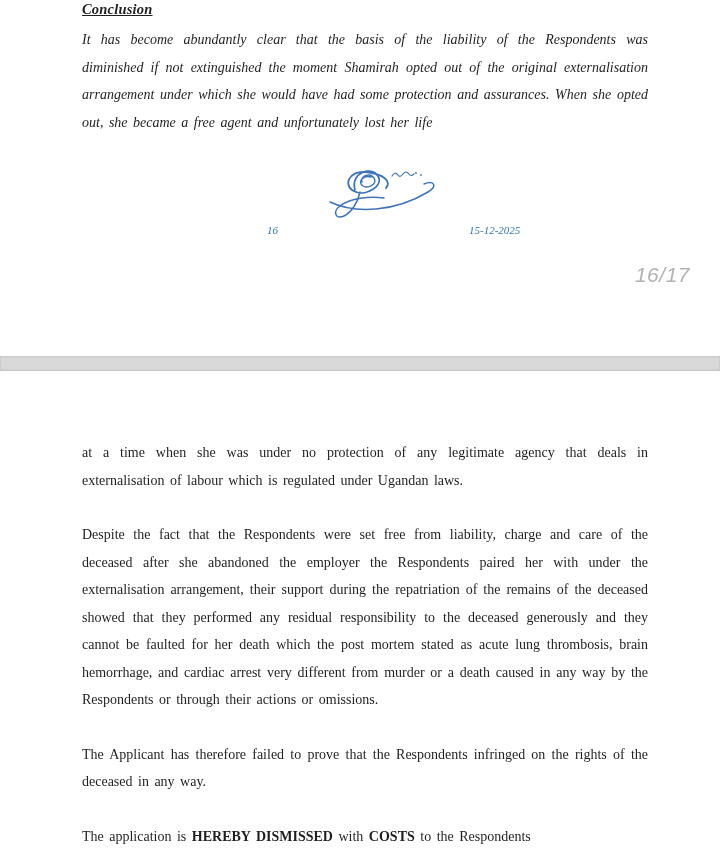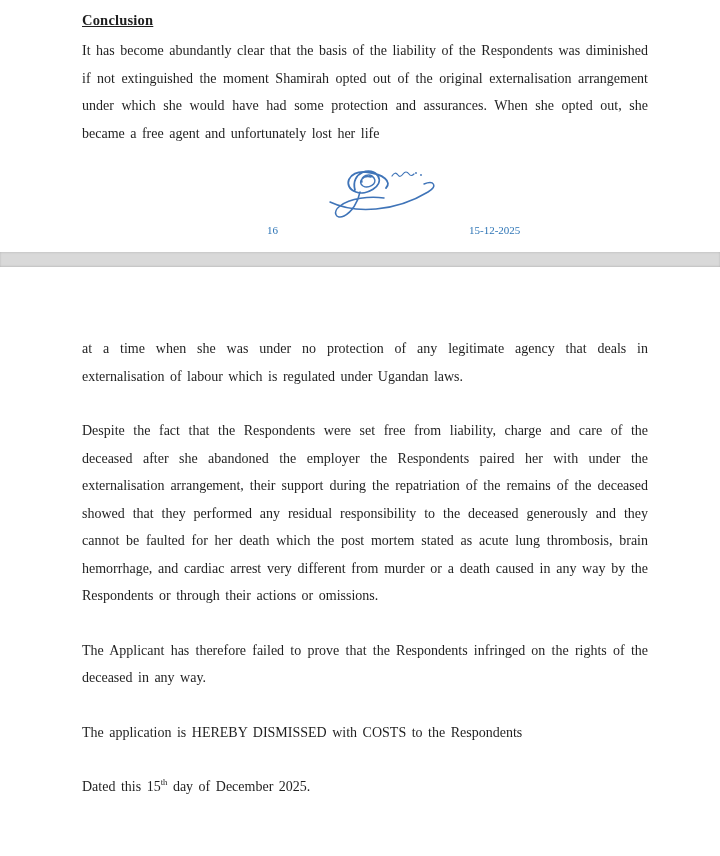--- a/index.html
+++ b/index.html
@@ -14,22 +14,23 @@
     width: 720px;
     height: 856px;
     overflow: hidden;
     background: #ffffff;
   }
   .page {
     position: relative;
     background: #ffffff;
   }
   .page-1 {
-    height: 252px;
-    padding: 12px 72px 0 82px;
+    height: 356px;
+    padding: 1px 72px 0 82px;
+    font-style: italic;
   }
   .page-2 {
     height: 545px;
     padding: 68px 72px 0 82px;
   }
   .section-heading {
     font-size: 14.5px;
     font-weight: bold;
     text-decoration: underline;
     letter-spacing: 0.2px;
@@ -74,21 +75,21 @@
     font-size: 21px;
     color: #b2b2b2;
     letter-spacing: 0.5px;
   }
   .page-gap {
     height: 15px;
     width: 720px;
     background: #d9d9d9;
     box-shadow: inset 0 1px 2px rgba(0,0,0,0.08), inset 0 -1px 2px rgba(0,0,0,0.10);
   }
-  .inline-bold { font-weight: normal; margin-top: 40px; }
+  .inline-bold { font-weight: bold; margin-top: 40px; }
   sup.ordinal {
     font-size: 0.62em;
     vertical-align: super;
     line-height: 0;
   }
 </style>
 </head>
 <body>
 
 <div class="viewport">

